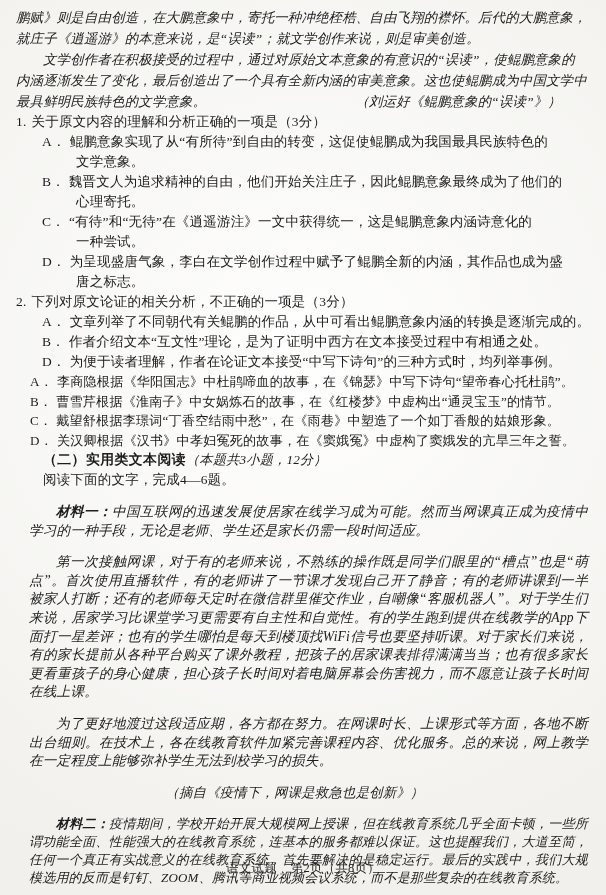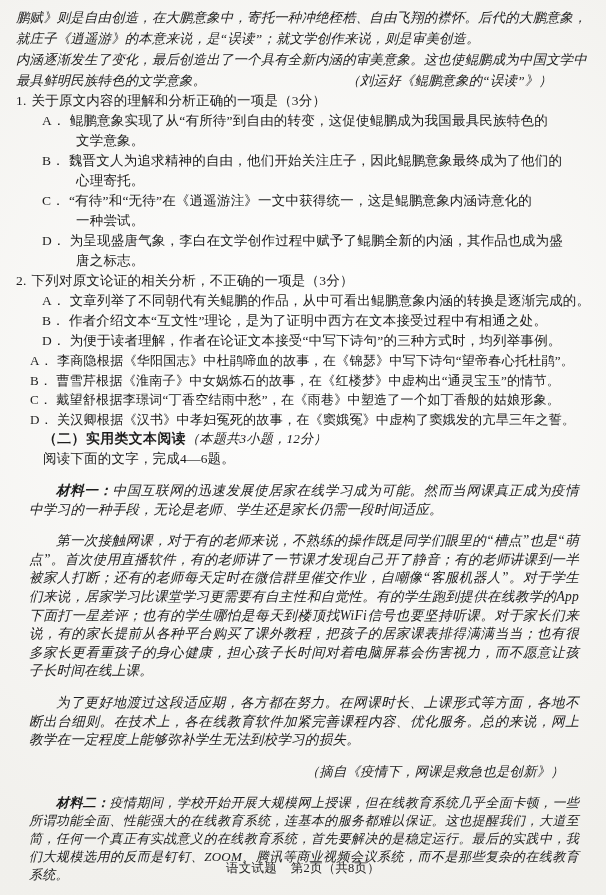--- a/index.html
+++ b/index.html
@@ -6,21 +6,21 @@
   body { background:#e9e9e7; }
   .page {
     position:relative;
     width:606px; height:895px;
     margin:0 auto;
     background:
       radial-gradient(circle at 50% 40%, rgba(255,255,255,.9), rgba(240,239,235,.9) 90%),
       #fbfaf7;
     overflow:hidden;
     box-sizing:border-box;
-    padding:7px 14px 0 16px;
+    padding:7px 5px 0 16px;
     color:#1c1c1c;
     font-family:"Liberation Serif","DejaVu Serif",serif;
     letter-spacing:.2px;
   }
   .line { white-space:nowrap; overflow:hidden; }
   
   .passage { font-size:13.4px; line-height:21px; font-style:italic; }
   .ind2 { padding-left:27px; }
   .cite-flex { display:flex; }
   .cite-flex .cite { margin-left:auto; padding-right:40px;text-align:center; }
@@ -35,35 +35,36 @@
   
   .sec-head { font-size:13.8px; line-height:20px; padding-left:27px; }
   .sec-head b { font-family:"Liberation Sans","DejaVu Sans",sans-serif; font-weight:bold; letter-spacing:.5px; }
   .sec-head .note { font-style:italic; font-size:13.2px; }
   .instr { font-size:13.5px; line-height:20px; padding-left:27px; }
   
   p.mat { margin:13px; font-size:13.6px; line-height:18.6px; font-style:italic;
           text-indent:27px; text-align:justify; }
   p.mat .mlabel { font-weight:bold; }
   .mat-cite { font-size:13.4px; line-height:18.6px; font-style:italic;
-              text-align:right; padding-right:28px; }
+              text-align:center; padding-right:28px; }
   p.mat2 { font-size:13px; line-height:17.8px; }
   
   .footer { position:absolute; left:0; right:0; bottom:18px;
             text-align:center; font-size:12.5px; font-style:normal; color:#222; }
   .footer .gap { display:inline-block; width:14px; }
 </style>
 </head>
 <body>
 
 <div class="page">
 
   <section class="passage">
     <div class="line">鹏赋》则是自由创造，在大鹏意象中，寄托一种冲绝桎梏、自由飞翔的襟怀。后代的大鹏意象，</div>
     <div class="line">就庄子《逍遥游》的本意来说，是“误读”；就文学创作来说，则是审美创造。</div>
+    <div class="line ind2">文学创作者在积极接受的过程中，通过对原始文本意象的有意识的“误读”，使鲲鹏意象的</div>
     <div class="line">内涵逐渐发生了变化，最后创造出了一个具有全新内涵的审美意象。这也使鲲鹏成为中国文学中</div>
     <div class="line cite-flex">
       <span>最具鲜明民族特色的文学意象。</span>
       <span class="cite">（刘运好《鲲鹏意象的“误读”》）</span>
     </div>
   </section>
 
   <section class="q">
     <div class="line">
       <span class="qnum">1.</span><span>关于原文内容的理解和分析正确的一项是（3分）</span>

